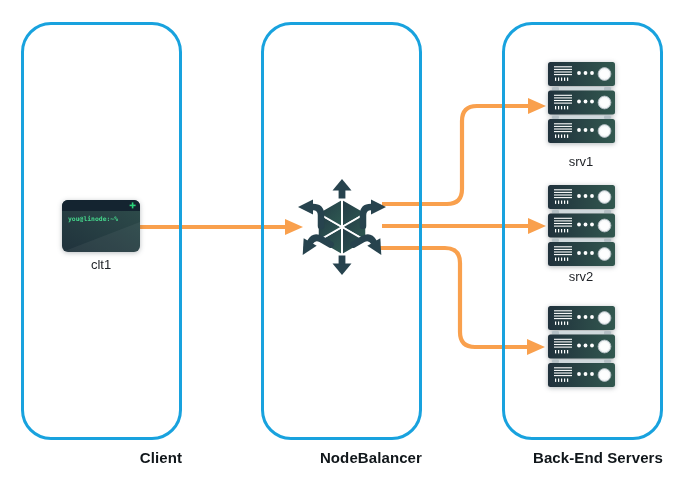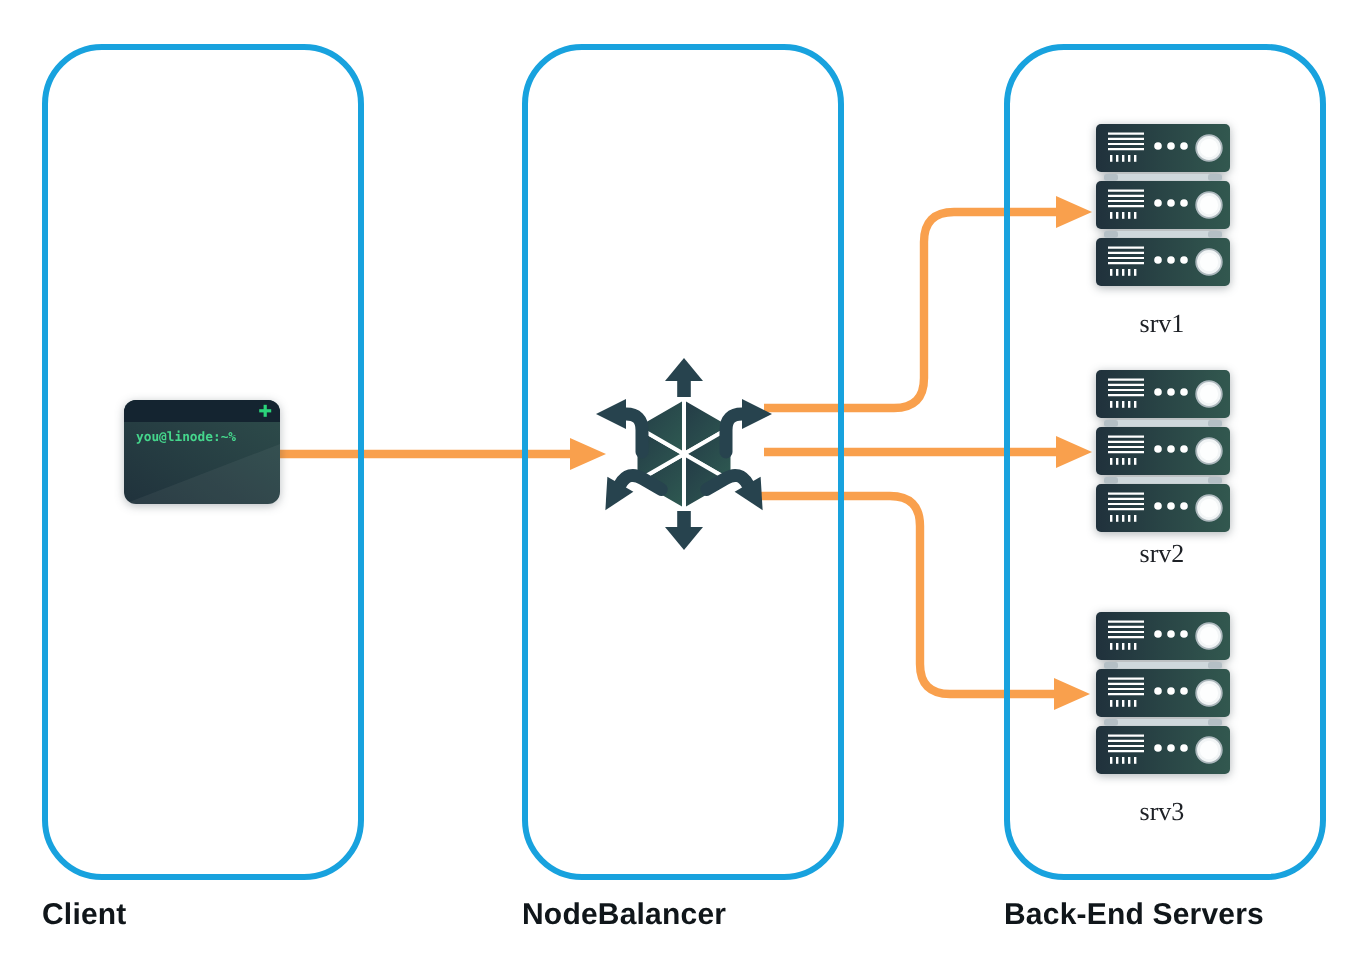--- a/index.html
+++ b/index.html
@@ -10,29 +10,29 @@
   .group-box{
     position:absolute;top:22px;width:161px;height:418px;
     border:3px solid #18A2DE;border-radius:30px;background:transparent;
     box-sizing:border-box;
   }
   .box-client{left:21px;}
   .box-nb{left:261px;}
   .box-backend{left:502px;}
   .group-title{
     position:absolute;top:449px;height:18px;line-height:18px;
-    text-align:left;font-size:15px;font-weight:bold;color:#10161A;
+    text-align:right;font-size:15px;font-weight:bold;color:#10161A;
     letter-spacing:.1px;
   }
   .title-client{left:21px;width:161px;}
   .title-nb{left:261px;width:161px;}
   .title-backend{left:502px;width:161px;}
   .node-label{
     position:absolute;width:90px;text-align:center;
-    font-size:13px;color:#1E2126;font-family:Liberation Serif, serif;
+    font-size:13px;color:#1E2126;
   }
   .edges{position:absolute;left:0;top:0;pointer-events:none;}
   .icon{position:absolute;}
   .shadowed{filter:drop-shadow(0 1.5px 2.5px rgba(25,40,50,.35));}
   .term-shadow{filter:drop-shadow(0 1.5px 2.5px rgba(25,40,50,.3));}
 </style>
 </head>
 <body>
 
 <div class="canvas">
@@ -126,20 +126,21 @@
   <svg class="icon term-shadow" style="left:62px;top:200px" width="78" height="52" viewBox="0 0 78 52">
     <rect x="0" y="0" width="78" height="52" rx="6" fill="url(#gterm)"></rect>
     <path d="M6,0 H72 A6,6 0 0 1 78,6 V11 H0 V6 A6,6 0 0 1 6,0 Z" fill="#142430"></path>
     <polygon points="0,52 78,22 78,52" fill="#ffffff" opacity="0.05"></polygon>
     <g fill="#2BD47A">
       <rect x="67.6" y="4.6" width="6" height="1.6"></rect>
       <rect x="69.8" y="2.4" width="1.6" height="6"></rect>
     </g>
     <text x="6" y="20.5" font-family="DejaVu Sans Mono, monospace" font-size="6.4" font-weight="bold" fill="#45D68C">you@linode:~%</text>
   </svg>
+  <div class="node-label" style="left:56px;top:257px">clt1</div>
 
   <svg class="icon" style="left:296px;top:179px" width="92" height="96" viewBox="-46 -48 92 96">
     <g fill="url(#gnb)" stroke="#FFFFFF" stroke-width="2" stroke-linejoin="round">
       <polygon points="0,0 0,-28 24.25,-14"></polygon>
       <polygon points="0,0 24.25,-14 24.25,14"></polygon>
       <polygon points="0,0 24.25,14 0,28"></polygon>
       <polygon points="0,0 0,28 -24.25,14"></polygon>
       <polygon points="0,0 -24.25,14 -24.25,-14"></polygon>
       <polygon points="0,0 -24.25,-14 0,-28"></polygon>
     </g>
@@ -157,15 +158,14 @@
   <div class="node-label" style="left:536px;top:154px">srv1</div>
 
   <svg class="icon shadowed" style="left:548px;top:185px" width="67" height="81" viewBox="0 0 67 81">
     <use href="#srv-stack"></use>
   </svg>
   <div class="node-label" style="left:536px;top:269px">srv2</div>
 
   <svg class="icon shadowed" style="left:548px;top:306px" width="67" height="81" viewBox="0 0 67 81">
     <use href="#srv-stack"></use>
   </svg>
-  <div class="node-label" style="left:536px;top:398px">srv3</div>
 
 </div>
 
 </body></html>

